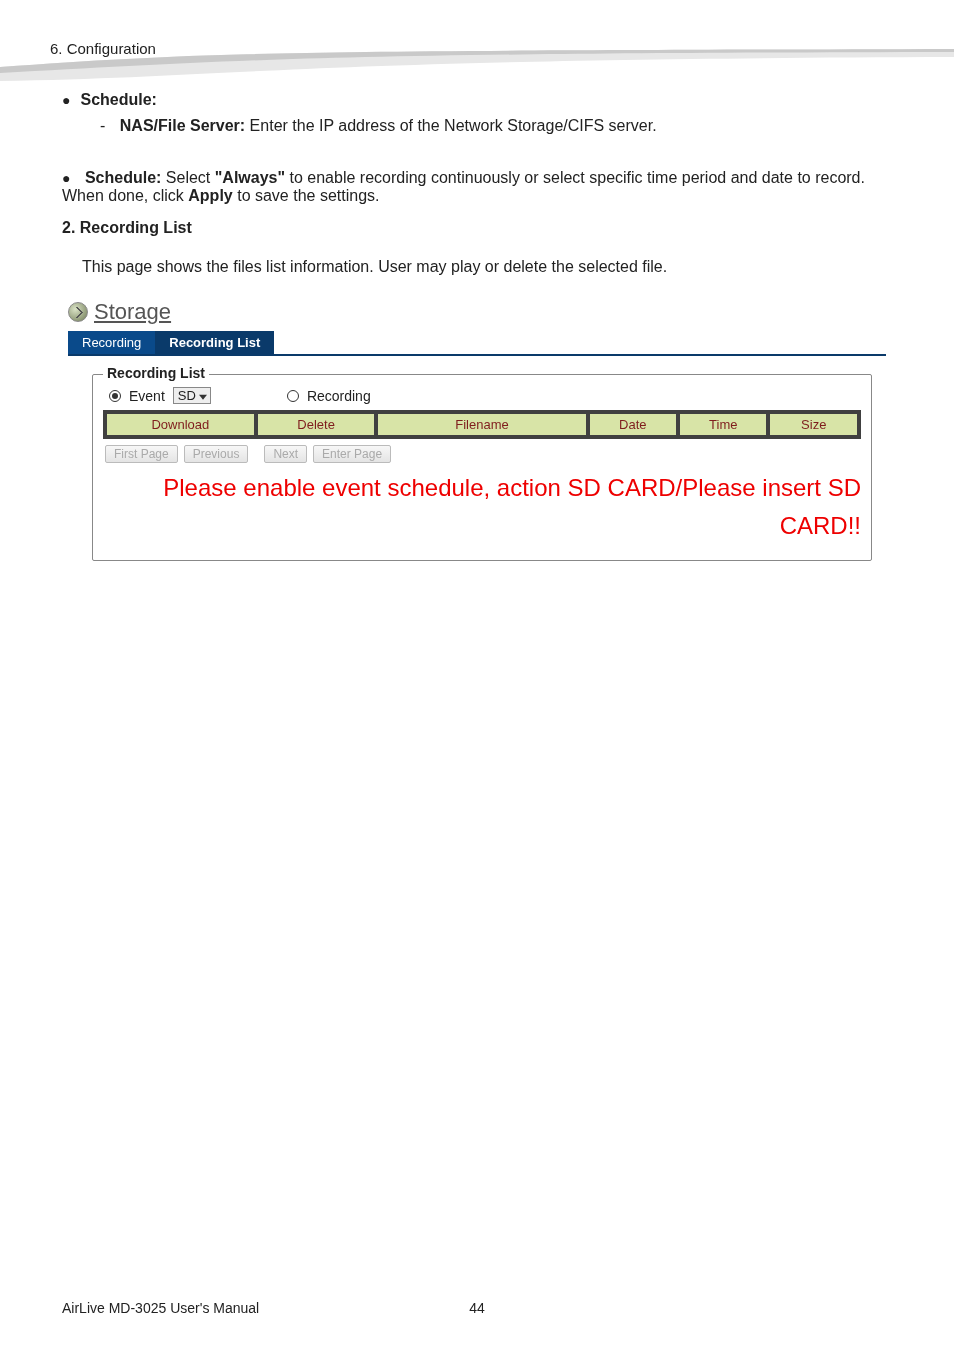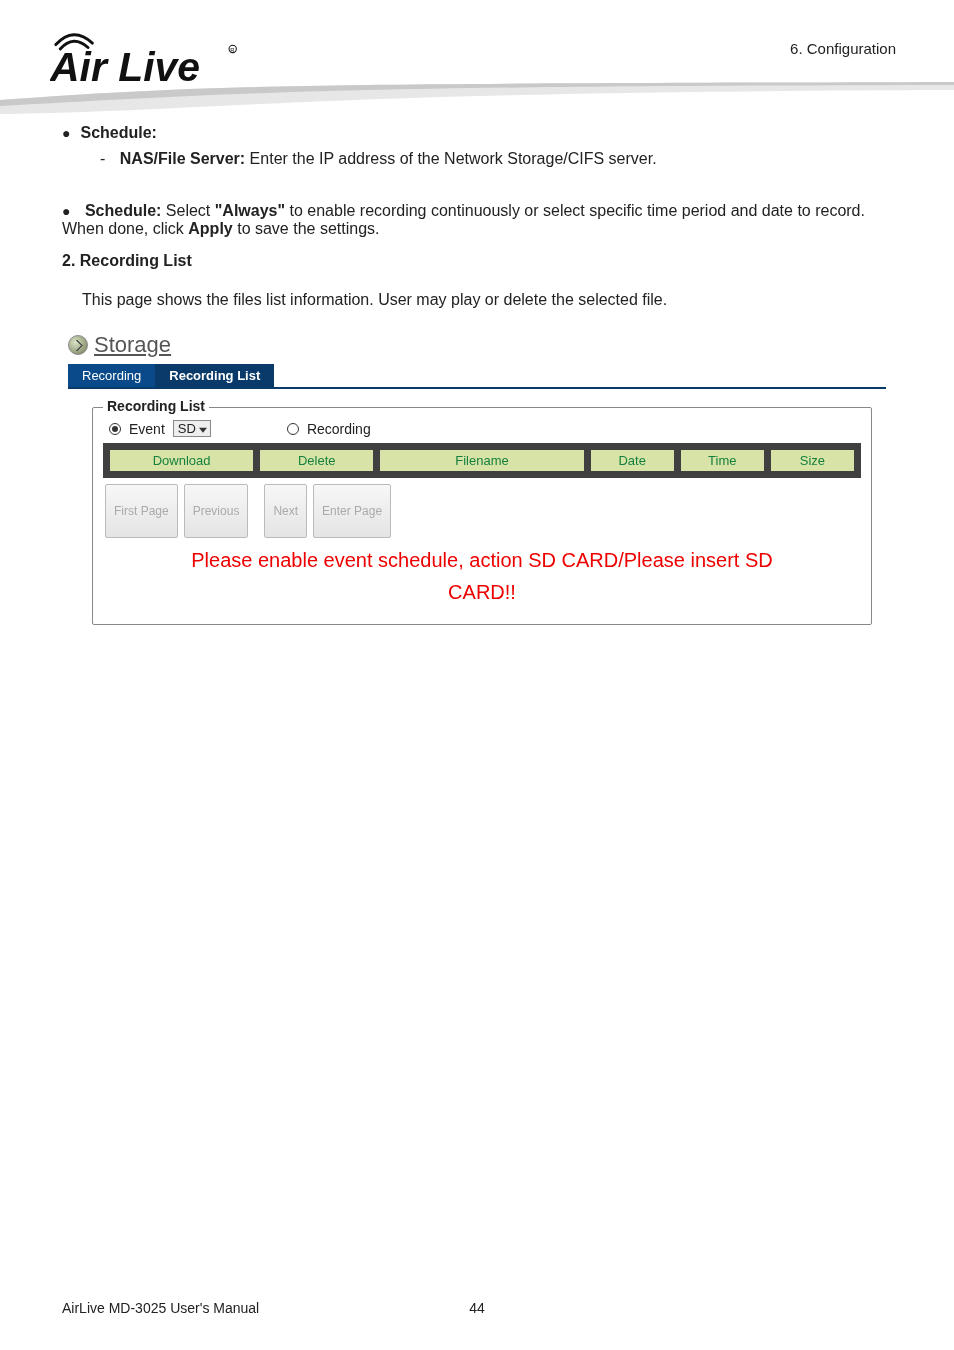--- a/index.html
+++ b/index.html
@@ -170,72 +170,61 @@
     border-left: 4px solid transparent;
     border-right: 4px solid transparent;
     border-top: 5px solid #333;
   }
   .grid-table {
     width: 100%;
     border-collapse: collapse;
   }
   .grid-table th {
     background: #d8e4a7;
-    color: #15803d;
+    color: #7f1d1d;
     font-weight: normal;
     font-size: 13px;
-    border: 7px solid #404040;
+    border: 4px solid #404040;
     padding: 3px 6px;
   }
   .pager-row {
     display: flex;
     gap: 6px;
     padding: 6px 2px 8px 2px;
   }
   .pager-btn {
     border: 1px solid #bbb;
     background: linear-gradient(#f7f7f7,#e4e4e4);
     color: #aaa;
     font-size: 12px;
-    padding: 19px 8px;
+    padding: 1px 8px;
     border-radius: 2px;
   }
   .warn-msg {
     color: #e00;
-    text-align: center;
-    font-size: 20px;
+    text-align: right;
+    font-size: 24px;
     line-height: 1.4;
     padding-bottom: 4px;
   }
   .footer {
     position: absolute;
     bottom: 34px;
     left: 62px;
     right: 62px;
     display: flex;
     font-size: 14px;
     color: #222;
   }
   .footer .pg { position: absolute; left: 50%; transform: translateX(-50%); }
 </style>
 </head>
 <body>
 
 <div class="header-row">
-  <div class="logo">
-    <svg width="190" height="66" viewBox="0 0 260 90">
-
-      <path d="M8 28 Q32 2 58 26" fill="none" stroke="#111" stroke-width="4" stroke-linecap="round"></path>
-      <path d="M14 34 Q32 14 52 32" fill="none" stroke="#111" stroke-width="4" stroke-linecap="round"></path>
-
-      <text x="0" y="78" font-family="Arial Black, Arial" font-weight="900" font-size="56" fill="#111" font-style="italic">Air Live</text>
-      <circle cx="250" cy="34" r="5" fill="none" stroke="#111" stroke-width="1.4"></circle>
-      <text x="246.6" y="38" font-size="8" fill="#111">R</text>
-    </svg>
-  </div>
   <div class="config-label">6. Configuration</div>
 </div>
 
 <div class="wavy-banner">
   <svg width="954" height="34" viewBox="0 0 954 34" preserveAspectRatio="none">
     <path d="M0 20 C 220 4, 300 4, 954 2 L954 10 C 300 12, 240 30, 0 34 Z" fill="#e7e7e7"></path>
     <path d="M0 20 C 220 4, 300 4, 954 2 L954 5 C 300 6, 230 14, 0 26 Z" fill="#c9c9c9"></path>
   </svg>
 </div>
 

